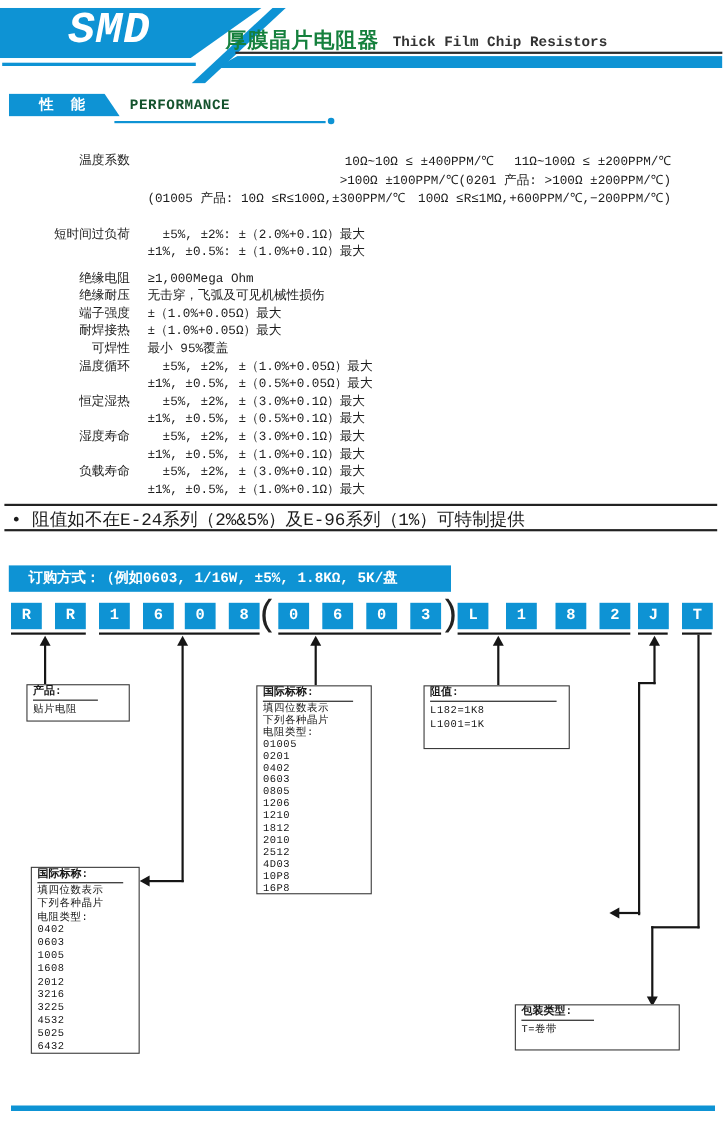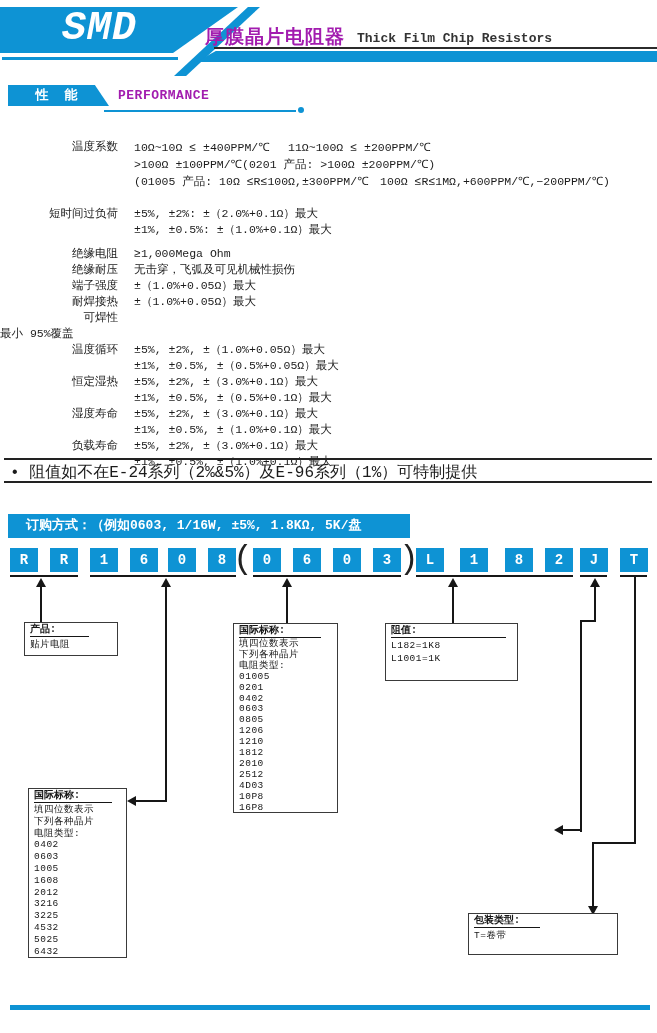--- a/index.html
+++ b/index.html
@@ -11,34 +11,34 @@
   .banner{position:absolute;left:0;top:7px;width:238px;height:46px;background:var(--accent);
           clip-path:polygon(0 0,100% 0,72.7% 100%,0 100%);}
   .brand{position:absolute;left:62px;top:6px;font-size:40px;font-weight:bold;font-style:italic;
          color:#fff;letter-spacing:1px;line-height:46px;}
   .slash{position:absolute;left:174px;top:7px;width:86px;height:69px;background:var(--accent);
          clip-path:polygon(86% 0,100% 0,14% 100%,0 100%);}
   .hdr-dark-line{position:absolute;left:214px;top:47px;width:443px;height:2px;background:#2b2b2b;}
   .hdr-bar{position:absolute;left:196px;top:51px;width:461px;height:11px;background:var(--accent);
            clip-path:polygon(4.3% 0,100% 0,100% 100%,0 100%);}
   .hdr-thin{position:absolute;left:2px;top:57px;width:176px;height:3px;background:var(--accent);}
-  .title-cn{position:absolute;left:205px;top:24px;font-size:19px;font-weight:bold;color:#a21caf;letter-spacing:1px;}
+  .title-cn{position:absolute;left:205px;top:24px;font-size:19px;font-weight:bold;color:#15803d;letter-spacing:1px;}
   .title-en{position:absolute;left:357px;top:31px;font-size:13px;font-weight:bold;color:#333;}
 
   
   .perf-badge{position:absolute;left:8px;top:85px;width:101px;height:21px;background:var(--accent);
               clip-path:polygon(0 0,86% 0,100% 100%,0 100%);color:#fff;font-size:13px;font-weight:bold;
               line-height:21px;padding-left:0;text-align:center;letter-spacing:4px;}
-  .perf-word{position:absolute;left:118px;top:88px;font-size:13px;font-weight:bold;color:#a21caf;letter-spacing:.5px;}
+  .perf-word{position:absolute;left:118px;top:88px;font-size:13px;font-weight:bold;color:#14532d;letter-spacing:.5px;}
   .perf-rule{position:absolute;left:104px;top:110px;width:192px;height:2px;background:var(--accent);}
   .perf-dot{position:absolute;left:298px;top:107px;width:6px;height:6px;border-radius:50%;background:var(--accent);}
   #perf-rows{position:absolute;left:0;top:139px;width:657px;font-size:11.5px;}
   .perf-row{display:flex;}
   .perf-label{width:118px;flex:none;text-align:right;padding-right:16px;line-height:16px;white-space:nowrap;}
-  .perf-values{line-height:16px;white-space:nowrap;}
+  .perf-values{line-height:16px;white-space:nowrap;text-align:right;}
 
   
   .note-line{position:absolute;left:4px;width:648px;height:2px;background:#222;}
   .note-text{position:absolute;left:10px;top:462px;font-size:16px;color:#1b1b1b;}
 
   
   .band{position:absolute;left:8px;top:514px;width:402px;height:24px;background:var(--accent);
         color:#fff;font-size:13px;font-weight:bold;line-height:24px;padding-left:18px;box-sizing:border-box;white-space:nowrap;}
   .cbox{position:absolute;top:548px;width:28px;height:24px;background:var(--accent);color:#fff;
         font-size:14px;font-weight:bold;text-align:center;line-height:24px;}
@@ -121,21 +121,21 @@
         <div class="perf-values">
           <div>±（1.0%+0.05Ω）最大</div>
         </div>
       </div>
       <div class="perf-row" style="margin-top: 0px;">
         <div class="perf-label">耐焊接热</div>
         <div class="perf-values">
           <div>±（1.0%+0.05Ω）最大</div>
         </div>
       </div>
-      <div class="perf-row" style="margin-top: 0px; flex-direction: column;">
+      <div class="perf-row" style="margin-top: 0px;">
         <div class="perf-label">可焊性</div>
         <div class="perf-values">
           <div>最小 95%覆盖</div>
         </div>
       </div>
       <div class="perf-row" style="margin-top: 0px;">
         <div class="perf-label">温度循环</div>
         <div class="perf-values">
           <div>±5%, ±2%, ±（1.0%+0.05Ω）最大</div>
           <div>±1%, ±0.5%, ±（0.5%+0.05Ω）最大</div>

